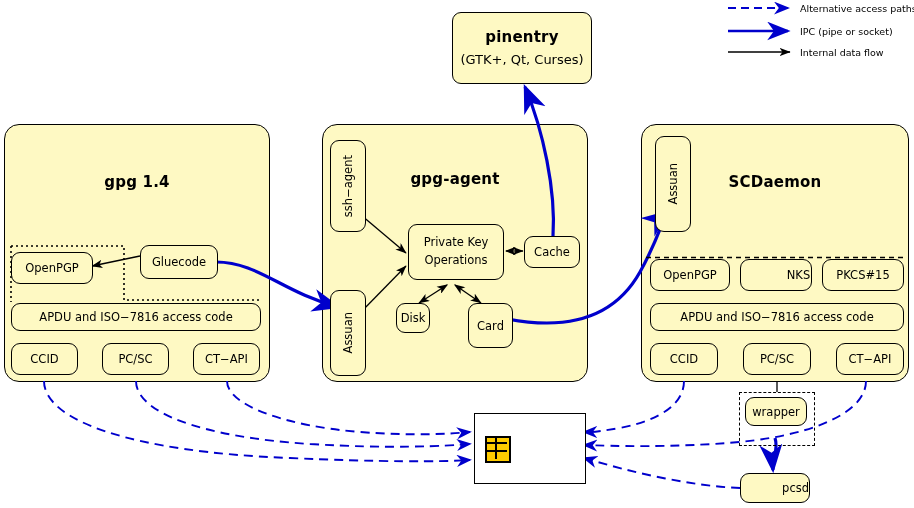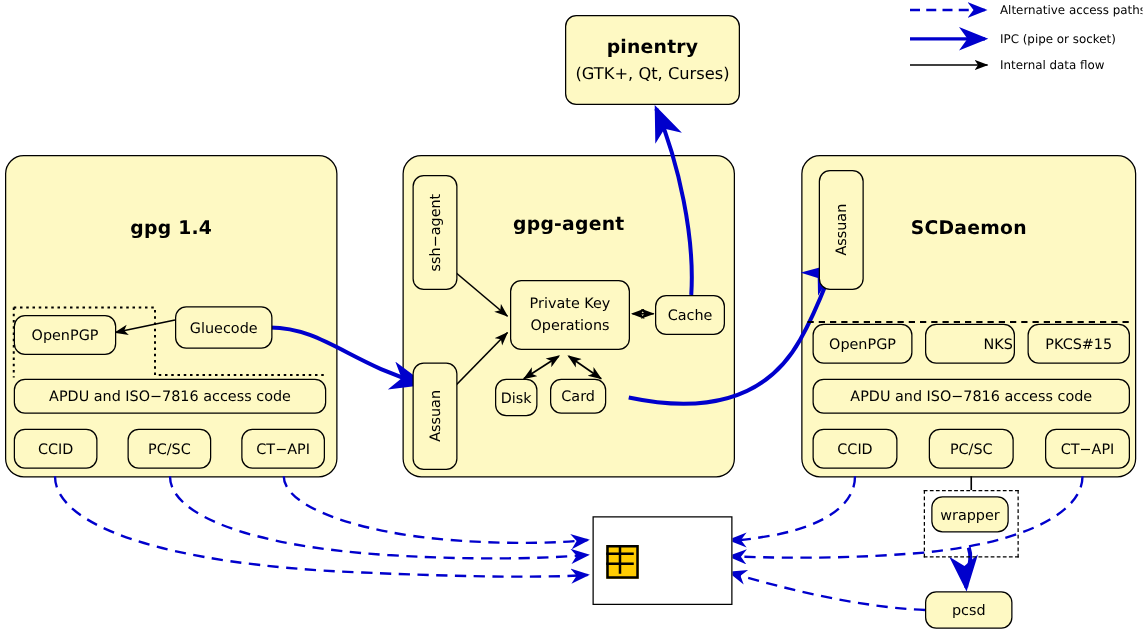--- a/index.html
+++ b/index.html
@@ -133,21 +133,21 @@
   <div class="node rounded small two-line" style="left:408px;top:224px;width:96px;height:56px;">
     <span>Private Key</span>
     <span>Operations</span>
   </div>
   <div class="node rounded small" style="left:524px;top:236px;width:56px;height:32px;">
     <span>Cache</span>
   </div>
   <div class="node rounded small" style="left:396px;top:303px;width:34px;height:30px;">
     <span>Disk</span>
   </div>
-  <div class="node rounded small" style="left:440px;top:303px;width:45px;height:28px;">
+  <div class="node rounded small" style="left:468px;top:303px;width:45px;height:45px;">
     <span>Card</span>
   </div>
 
   <div class="node bigbox" style="left:641px;top:124px;width:268px;height:258px;padding-top:48px;">
     <span class="bigtitle">SCDaemon</span>
   </div>
   <div class="node rounded" style="left:655px;top:136px;width:36px;height:96px;">
     <span class="vert">Assuan</span>
   </div>
   <div class="dotzone" style="left:646px;top:244px;width:258px;height:3px;">
@@ -174,21 +174,21 @@
     <span>PC/SC</span>
   </div>
   <div class="node rounded small" style="left:836px;top:343px;width:68px;height:32px;">
     <span>CT−API</span>
   </div>
 
   <div class="dashbox" style="left:739px;top:392px;width:74px;height:52px;"></div>
   <div class="node rounded small" style="left:745px;top:397px;width:62px;height:29px;">
     <span>wrapper</span>
   </div>
-  <div class="node rounded small" style="left:740px;top:473px;width:70px;height:30px;">
+  <div class="node rounded small" style="left:740px;top:473px;width:70px;height:30px;justify-content:flex-end;">
     <span>pcsd</span>
   </div>
 
   <div class="card" style="left:474px;top:413px;width:110px;height:69px;"></div>
   <div class="chip" style="left:485px;top:436px;width:22px;height:23px;"></div>
   <div class="chipline" style="left:495px;top:436px;width:2px;height:23px;"></div>
   <div class="chipline" style="left:485px;top:442px;width:22px;height:2px;"></div>
   <div class="chipline" style="left:485px;top:450px;width:22px;height:2px;"></div>
 
 </div>

